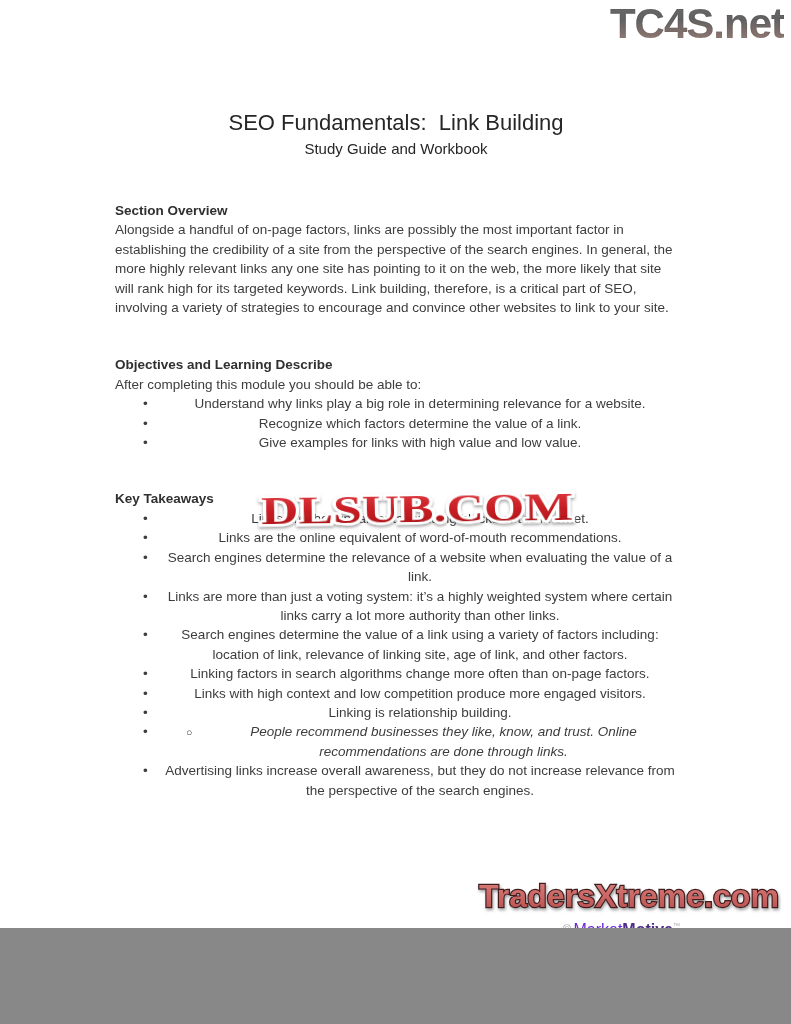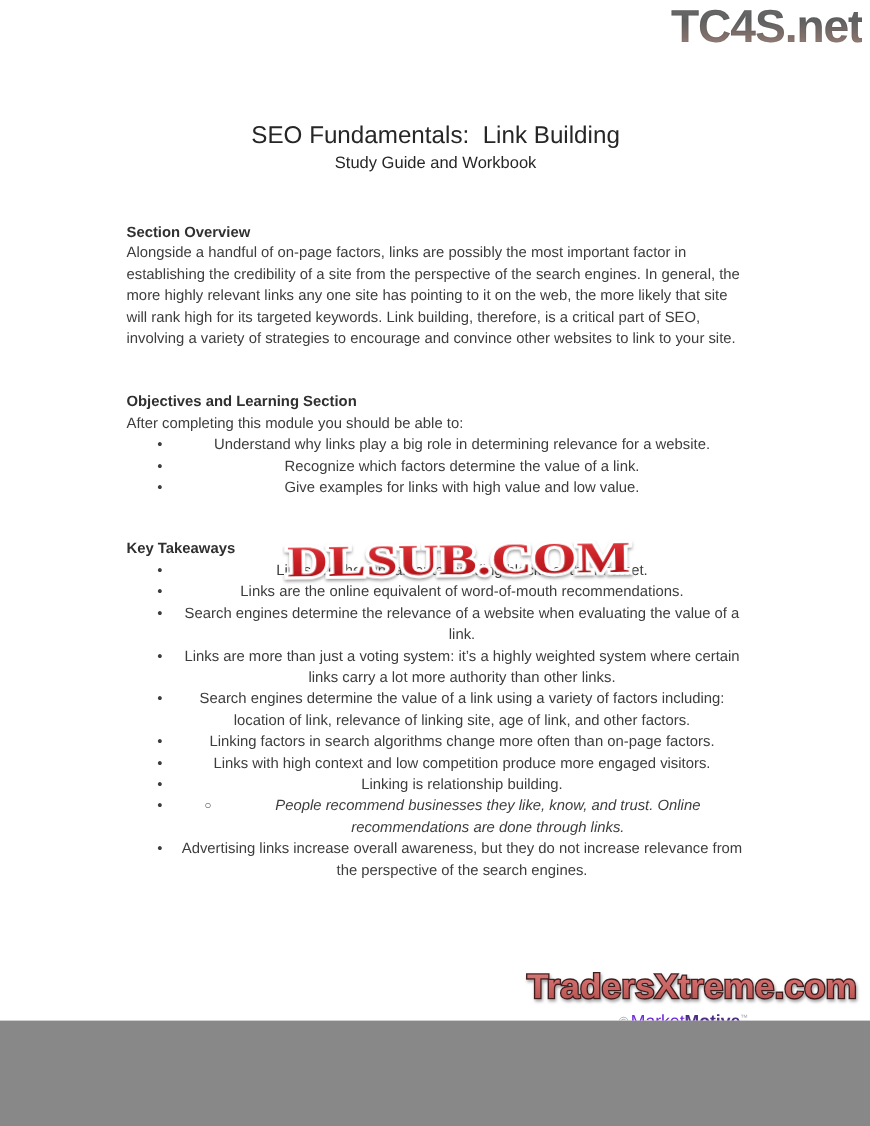--- a/index.html
+++ b/index.html
@@ -86,21 +86,21 @@
 
     <h1 class="doc-title">SEO Fundamentals:  Link Building</h1>
     <h2 class="doc-subtitle">Study Guide and Workbook</h2>
 
     <section class="sec-overview">
       <p class="sec-heading">Section Overview</p>
       <p class="para">Alongside a handful of on-page factors, links are possibly the most important factor in establishing the credibility of a site from the perspective of the search engines. In general, the more highly relevant links any one site has pointing to it on the web, the more likely that site will rank high for its targeted keywords. Link building, therefore, is a critical part of SEO, involving a variety of strategies to encourage and convince other websites to link to your site.</p>
     </section>
 
     <section class="sec-objectives">
-      <p class="sec-heading">Objectives and Learning Section</p>
+      <p class="sec-heading">Objectives and Learning Describe</p>
       <p class="intro">After completing this module you should be able to:</p>
       <ul class="main-list">
           <li>Understand why links play a big role in determining relevance for a website.</li>
           <li>Recognize which factors determine the value of a link.</li>
           <li>Give examples for links with high value and low value.</li>
         </ul>
     </section>
 
     <section class="sec-takeaways">
       <p class="sec-heading">Key Takeaways</p>

